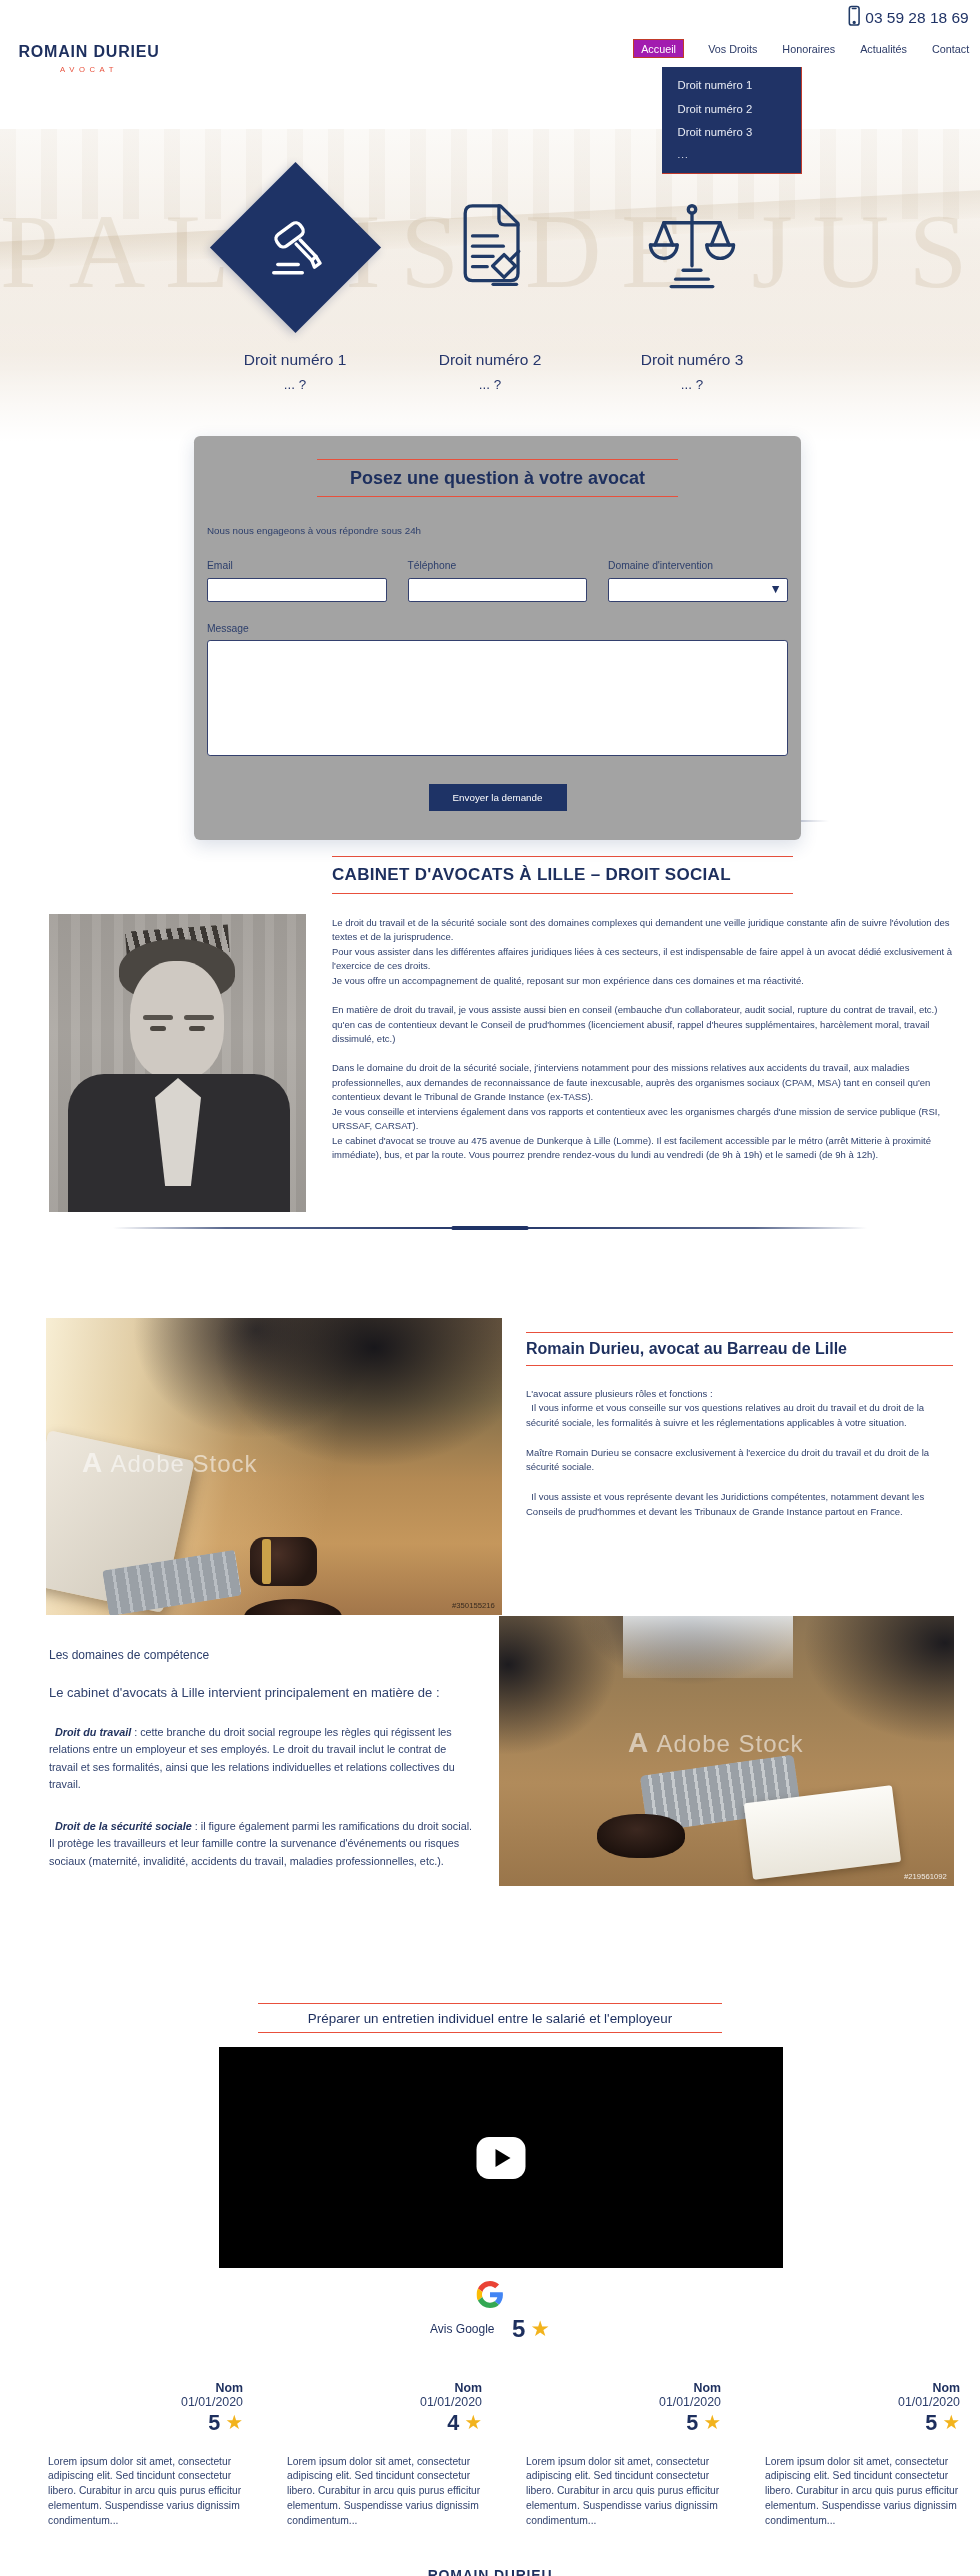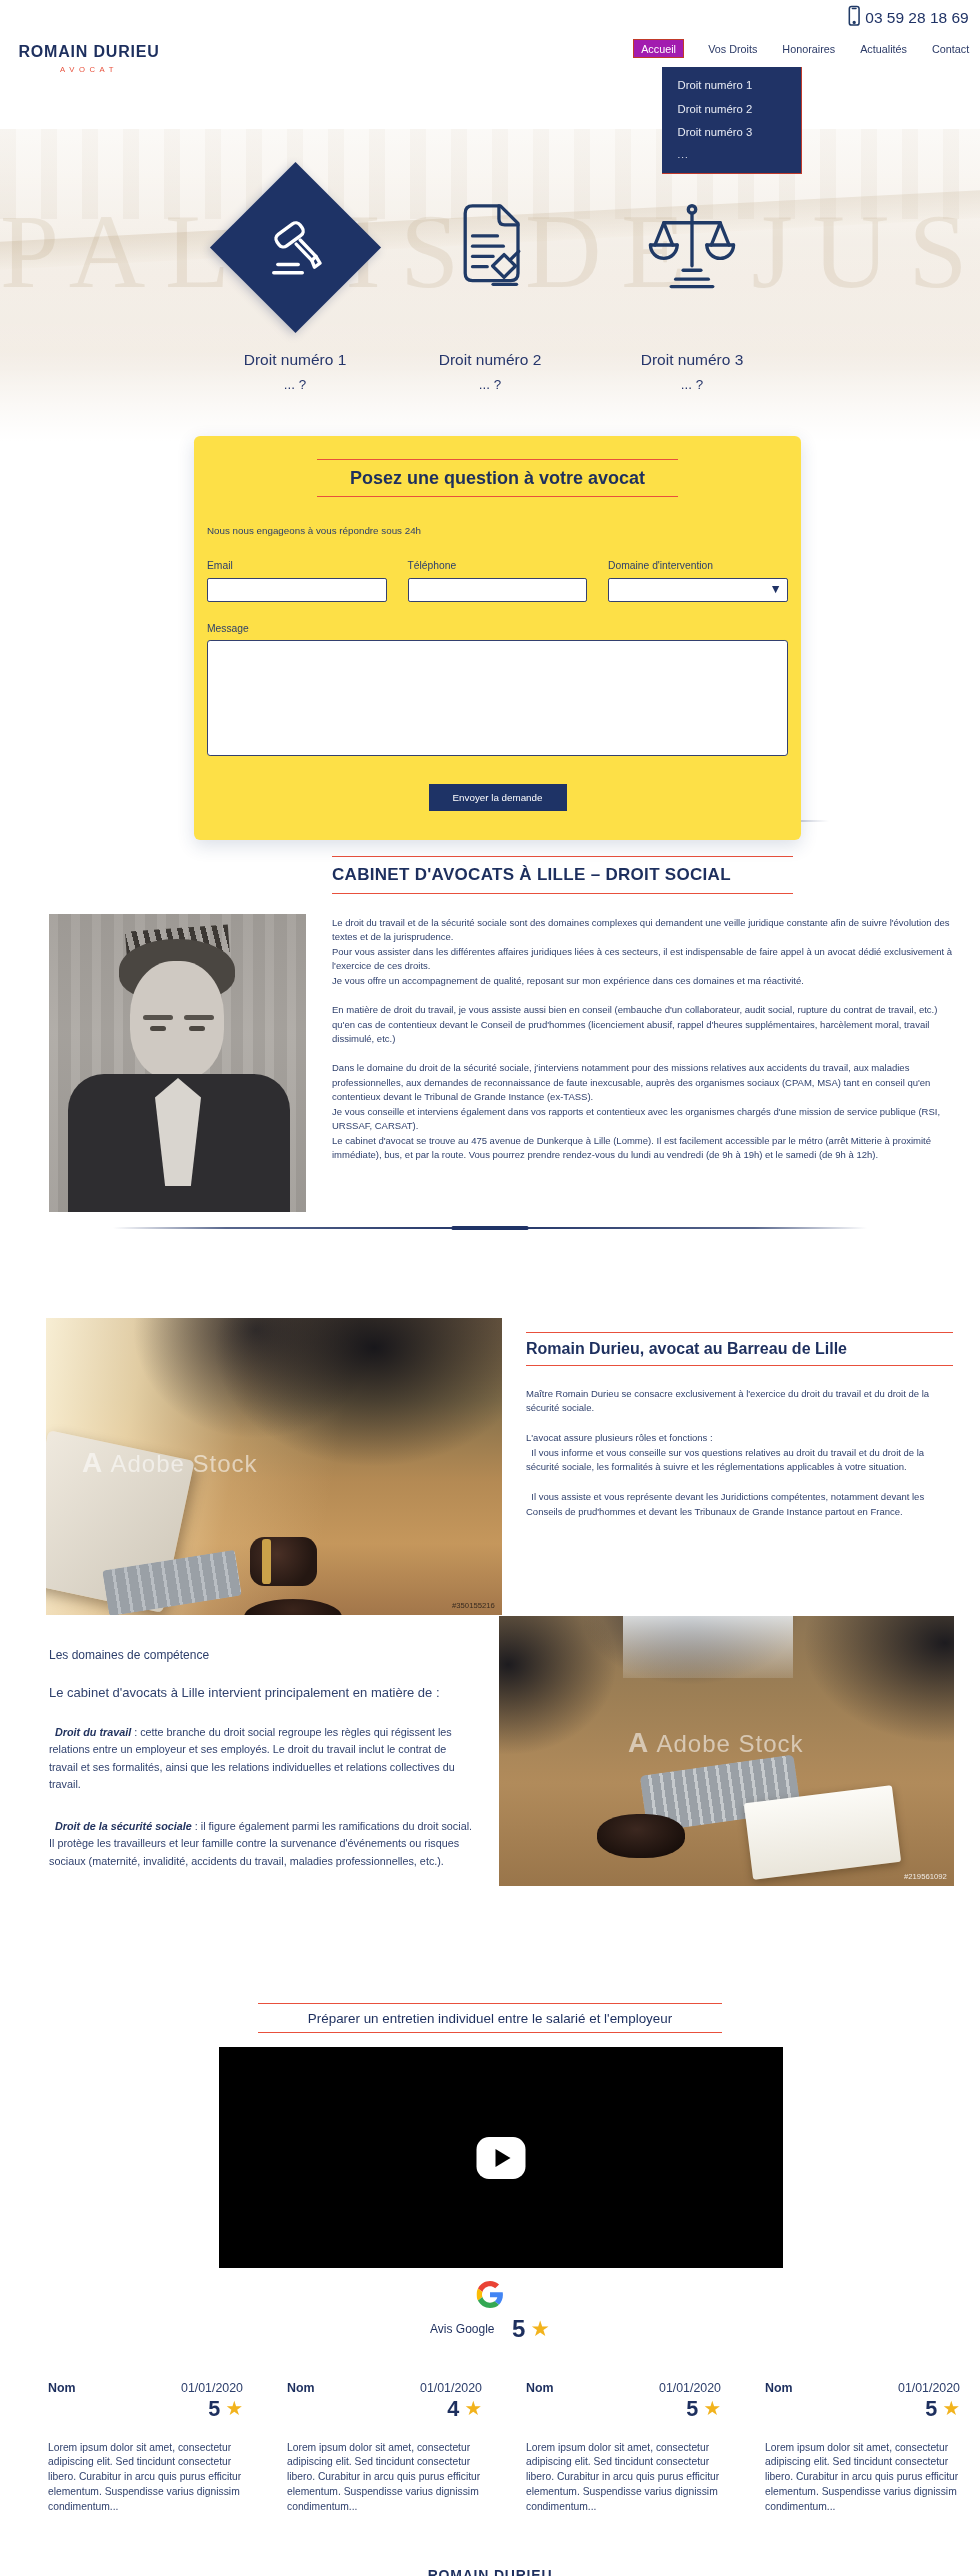--- a/index.html
+++ b/index.html
@@ -32,21 +32,21 @@
   .hero-fade { position:absolute; inset:0; background:linear-gradient(180deg, rgba(255,255,255,.55) 0%, rgba(255,255,255,.18) 35%, rgba(255,255,255,.25) 70%, #ffffff 98%); }
   .hero-col { position:absolute; top:23px; width:216px; text-align:center; }
   .hero-col .icon-area { height:191px; display:flex; align-items:center; justify-content:center; }
   .hero-col.c1 { left:187px; } .hero-col.c2 { left:382px; } .hero-col.c3 { left:584px; }
   .diamond { width:121px; height:121px; background:#1e3366; transform:rotate(45deg); display:flex; align-items:center; justify-content:center; box-shadow:0 3.1px 9.3px rgba(30,51,102,.25); }
   .diamond svg { transform:rotate(-45deg); }
   .hero-label { font-size:15.5px; color:#26366b; margin-top:8.2px; }
   .hero-sub { font-size:13.4px; color:#26366b; margin-top:7.7px; }
 
   
-  .form-card { position:absolute; left:194px; top:436px; width:607px; background:#fde047; border-radius:6.2px;
+  .form-card { position:absolute; left:194px; top:436px; width:607px; background:#a3a3a3; border-radius:6.2px;
           box-shadow:0 5.2px 17.5px rgba(40,60,110,.16); padding:23px 13px 29px; z-index:10; }
   .redline { height:1px; background:#e8503c; border:none; }
   .form-head { width:361px; margin:0 auto; text-align:center; }
   .form-title { font-size:18px; font-weight:600; color:#1d2f5e; margin:7.7px 0; }
   .form-sub { font-size:9.8px; color:#2c3e6b; margin-top:28px; }
   .fields { display:flex; gap:20.6px; margin-top:24px; }
   .field { flex:1; }
   .field label { display:block; font-size:10.3px; color:#2c3e6b; margin-bottom:6.2px; }
   .tinput { width:100%; height:24px; border:0.5px solid #33406e; border-radius:2.1px; font-size:9.3px; color:#2c3e6b; padding:0 6.2px; background:#fff; }
   .selectbox { position:relative; }
@@ -138,21 +138,21 @@
   .play-tri { width:0; height:0; border-left:15.5px solid #000; border-top:9.8px solid transparent; border-bottom:9.8px solid transparent; margin-left:4.1px; }
 
   
   .g-logo { position:absolute; top:2281px; left:50%; transform:translateX(-50%); }
   .avis-row { position:absolute; top:2315px; left:0; width:100%; display:flex; justify-content:center; align-items:center; gap:17.5px; }
   .avis-label { font-size:12px; color:#1d2f5e; font-weight:500; }
   .avis-rating { display:flex; align-items:center; gap:5.2px; }
   .avis-num { font-size:24px; font-weight:bold; color:#1d2f5e; }
   .star { color:#f2b31d; font-size:21.6px; line-height:1; }
   .reviews { position:absolute; top:2381px; left:48px; display:grid; grid-template-columns:repeat(4,195px); column-gap:44px; }
-  .rev-head { display:flex; justify-content:space-between; align-items:flex-end; }
+  .rev-head { display:flex; justify-content:space-between; align-items:flex-end;flex-direction:column; }
   .rev-name { font-size:12.4px; font-weight:bold; color:#1d2f5e; }
   .rev-date { font-size:12.4px; color:#2c3e6b; }
   .rev-rating { text-align:right; margin-top:1px; display:flex; justify-content:flex-end; align-items:center; gap:5.2px; }
   .rev-num { font-size:21.6px; font-weight:bold; color:#1d2f5e; }
   .rev-rating .star { font-size:19.6px; }
   .rev-text { margin-top:18.5px; font-size:10.3px; line-height:1.45; color:#31426e; }
 
   
   .f-logo { position:absolute; top:2567px; left:0; width:100%; text-align:center; z-index:5; }
   .f-logo-title { font-size:14px; font-weight:bold; letter-spacing:0.8px; color:#1d2f5e; }
@@ -339,23 +339,23 @@
       <div class="gavel-band2"></div>
       <div class="gavel-base2"></div>
       <div class="wm"><span class="wm-a">A</span><span>Adobe Stock</span></div>
       <div class="photo-id">#350155216</div>
     </div>
     <div class="bar-text">
       <div class="redline"></div>
       <h2 class="bar-title">Romain Durieu, avocat au Barreau de Lille</h2>
       <div class="redline"></div>
       <div class="bar-paras">
-        <p class="body-block preline">Maître Romain Durieu se consacre exclusivement à l'exercice du droit du travail et du droit de la sécurité sociale.</p>
         <p class="body-block preline">L'avocat assure plusieurs rôles et fonctions :
 &nbsp;&nbsp;Il vous informe et vous conseille sur vos questions relatives au droit du travail et du droit de la sécurité sociale, les formalités à suivre et les réglementations applicables à votre situation.</p>
+        <p class="body-block preline">Maître Romain Durieu se consacre exclusivement à l'exercice du droit du travail et du droit de la sécurité sociale.</p>
         <p class="body-block preline">&nbsp;&nbsp;Il vous assiste et vous représente devant les Juridictions compétentes, notamment devant les Conseils de prud'hommes et devant les Tribunaux de Grande Instance partout en France.</p>
       </div>
     </div>
   </section>
 
   <section>
     <div class="dom-text">
       <h3 class="dom-heading">Les domaines de compétence</h3>
       <p class="dom-intro">Le cabinet d'avocats à Lille intervient principalement en matière de :</p>
       <p class="dom-item"><b>&nbsp;&nbsp;Droit du travail</b><span> : cette branche du droit social regroupe les règles qui régissent les relations entre un employeur et ses employés. Le droit du travail inclut le contrat de travail et ses formalités, ainsi que les relations individuelles et relations collectives du travail.</span></p>

